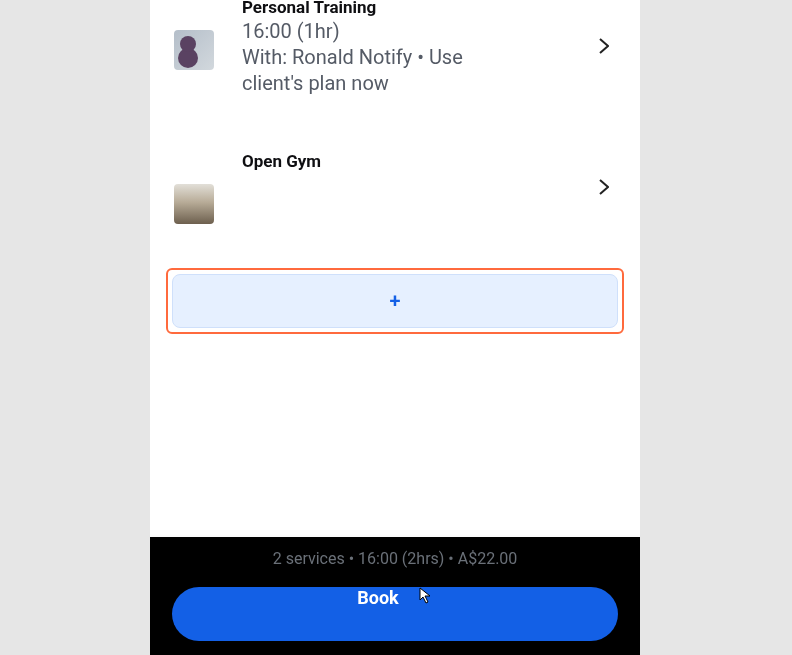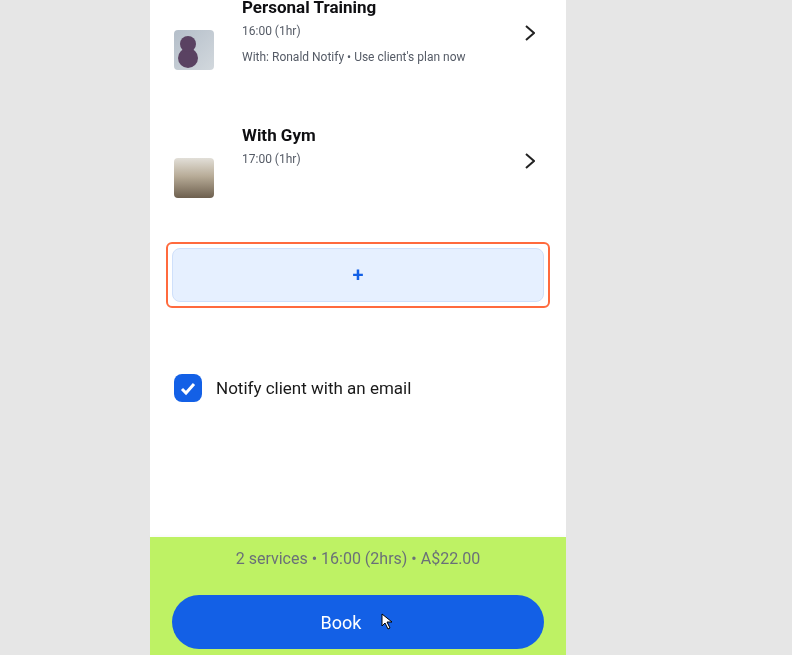--- a/index.html
+++ b/index.html
@@ -9,21 +9,21 @@
     color:#1a1a1a;
     width:792px;
     height:655px;
     overflow:hidden;
     position:relative;
   }
   .panel{
     position:absolute;
     left:150px;
     top:0;
-    width:416px;
+    width:490px;
     height:655px;
     background:#ffffff;
     box-sizing:border-box;
   }
   .svc{
     display:flex;
     align-items:flex-start;
     padding:0 24px;
     position:relative;
   }
@@ -39,21 +39,21 @@
   }
   .thumb.person::after{
     content:"";position:absolute;left:6px;top:6px;width:16px;height:16px;
     border-radius:50%;background:#5a4262;box-shadow:0 14px 0 2px #5a4262;
   }
   .thumb.gym{
     background:linear-gradient(180deg,#e2dfd8 0%,#b8ac98 45%,#6d5f4e 100%);
   }
   .svc-text{flex:1 1 auto;max-width:240px;}
   .svc-title{font-weight:700;font-size:17px;line-height:22px;color:#0f0f12;}
-  .svc-line{font-size:12px;line-height:26px;color:#555b66;}
+  .svc-line{font-size:20px;line-height:26px;color:#555b66;}
   .chev{
     position:absolute;right:22px;top:50%;transform:translateY(-50%);
     width:28px;height:28px;display:flex;align-items:center;justify-content:center;
     cursor:pointer;
   }
   .chev svg{width:10px;height:16px;stroke:#222;stroke-width:2;fill:none;}
   .add-wrap{
     margin:44px 16px 0;
     border:2px solid #ff6a3d;
     border-radius:6px;
@@ -82,33 +82,32 @@
   }
   .check svg{width:16px;height:16px;stroke:#fff;stroke-width:3;fill:none;}
   .notify-label{font-size:17px;color:#1a1a1a;}
   .divider{
     position:absolute;left:0;right:0;top:537px;height:1px;
     box-shadow:0 -1px 3px rgba(0,0,0,.06);
     background:#ffffff;
   }
   .footer{
     position:absolute;left:0;right:0;bottom:0;height:118px;
-    background:#bef264;
+    background:#000000;
   }
   .summary{
     position:absolute;top:12px;left:0;right:0;
     text-align:center;font-size:16px;color:#6a7078;
   }
   .book{
     position:absolute;left:22px;right:22px;top:50px;height:54px;
     background:#1360e6;border-radius:30px;
-    display:flex;align-items:center;justify-content:center;
-    color:#fff;font-weight:400;font-size:18px;gap:18px;
+    display:flex;align-items:flex-start;justify-content:center;
+    color:#fff;font-weight:700;font-size:18px;gap:18px;
     cursor:pointer;
-    margin-top:8px;
   }
   .cursor{width:16px;height:18px;}
 </style>
 </head>
 <body>
 
 <div class="panel">
 
   <div class="svc svc-1">
     <div class="thumb person"></div>
@@ -120,44 +119,35 @@
     <div class="chev">
       <svg viewBox="0 0 10 16">
           <polyline points="1,1 9,8 1,15"></polyline>
         </svg>
     </div>
   </div>
 
   <div class="svc svc-2">
     <div class="thumb gym"></div>
     <div class="svc-text">
-      <div class="svc-title">With Gym</div>
-      <div class="svc-line">17:00 (1hr)</div>
+      <div class="svc-title">Open Gym</div>
     </div>
     <div class="chev">
       <svg viewBox="0 0 10 16">
           <polyline points="1,1 9,8 1,15"></polyline>
         </svg>
     </div>
   </div>
 
   <div class="add-wrap">
     <div class="add-btn">
       <span class="plus">+</span>
     </div>
   </div>
 
-  <div class="notify">
-    <div class="check">
-      <svg viewBox="0 0 16 16">
-          <polyline points="2,9 6,13 14,4"></polyline>
-        </svg>
-    </div>
-    <div class="notify-label">Notify client with an email</div>
-  </div>
 
   <div class="divider"></div>
 
   <div class="footer">
     <div class="summary">2 services • 16:00 (2hrs) • A$22.00</div>
     <div class="book">
       <span>Book</span>
       <svg class="cursor" viewBox="0 0 16 18">
         <path d="M3 1 L3 13 L6 10 L9 16 L11 15 L8 9 L13 9 Z" fill="#ffffff" stroke="#000" stroke-width="1"></path>
       </svg>

